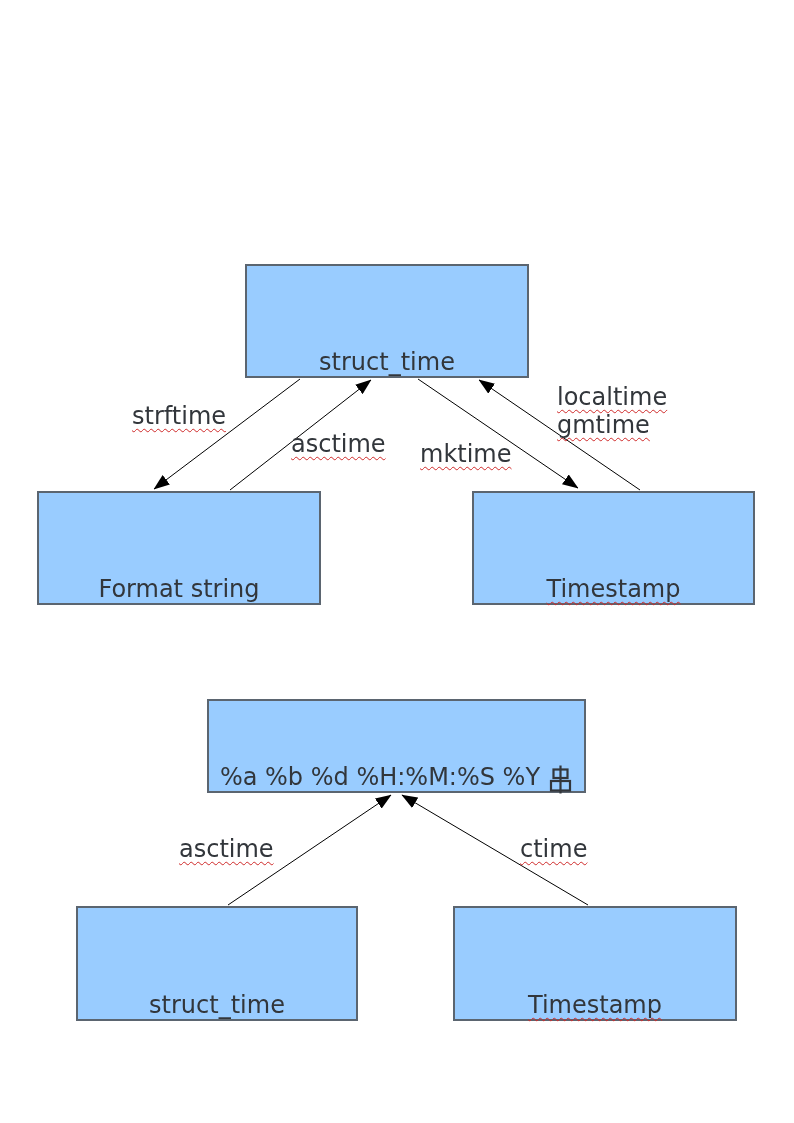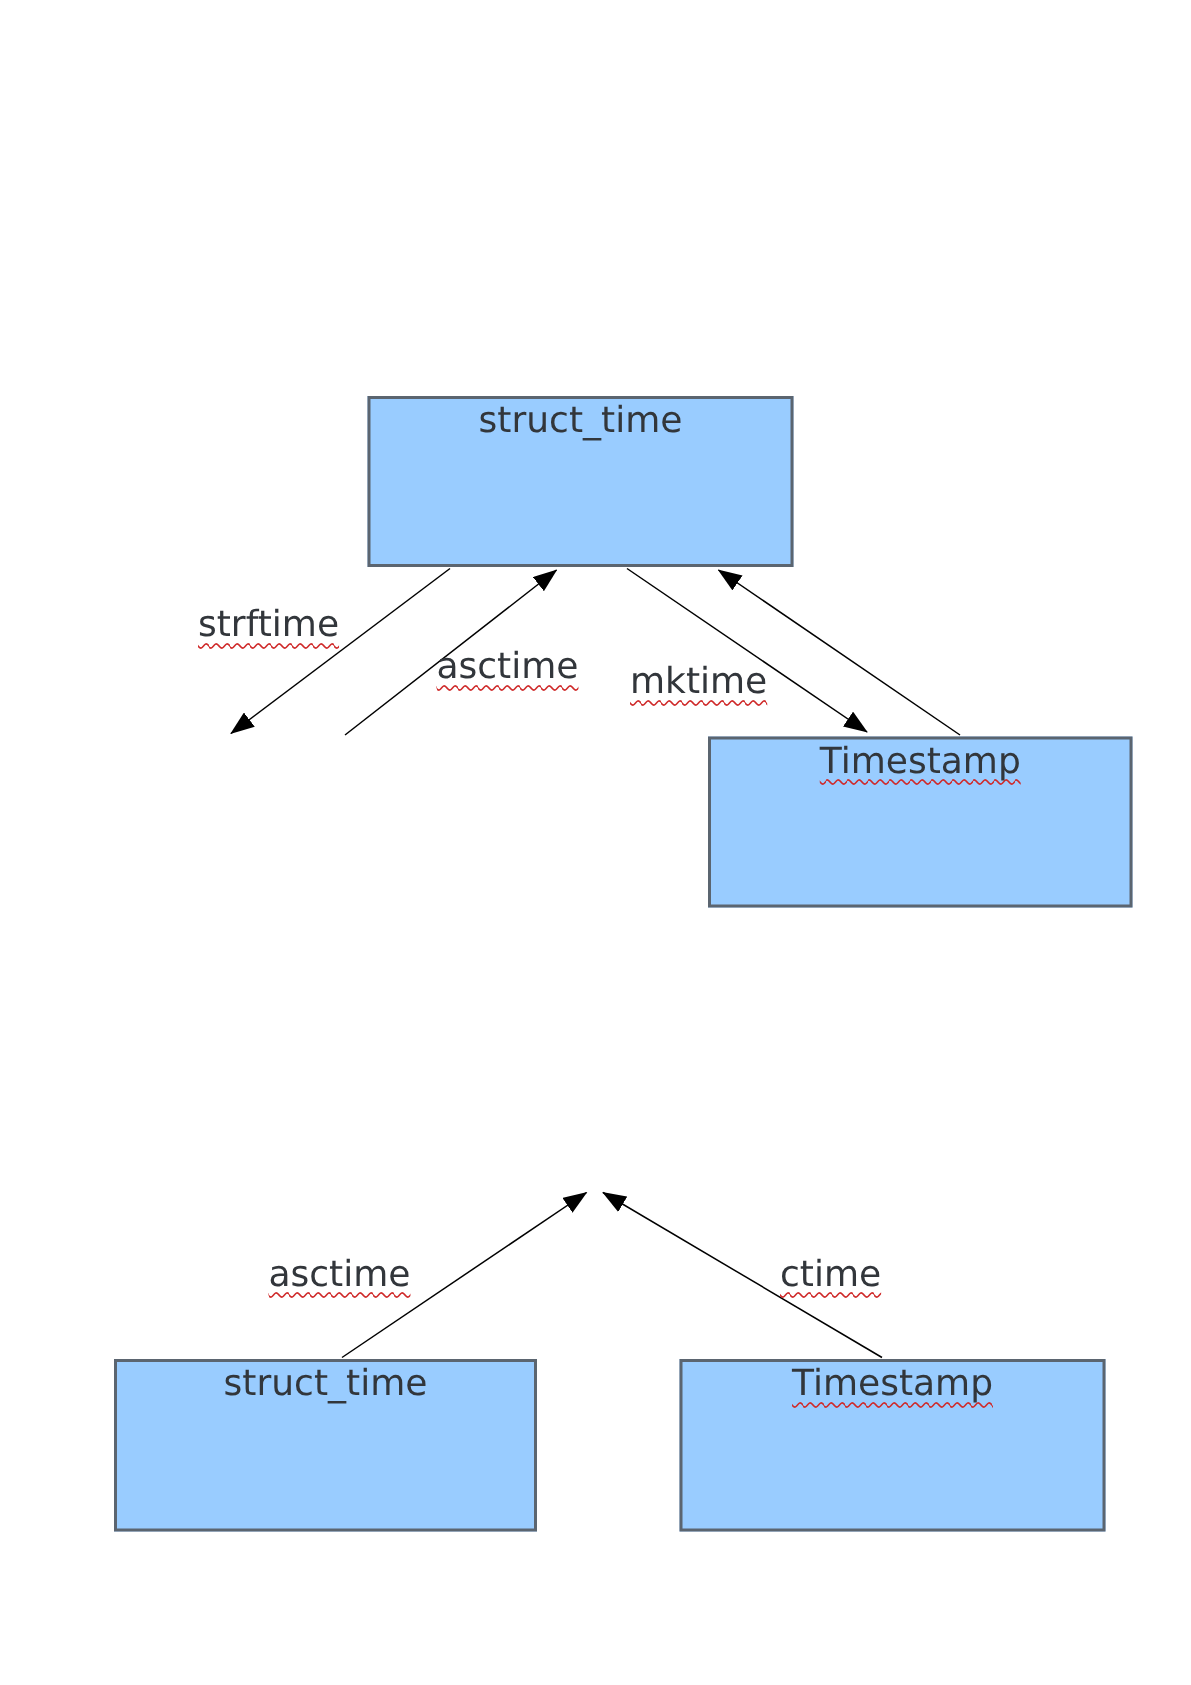--- a/index.html
+++ b/index.html
@@ -21,21 +21,21 @@
     width: 794px; height: 1123px;
   }
   .node {
     position: absolute;
     box-sizing: border-box;
     background: #99ccff;
     border: 2px solid #5b6570;
     color: #32363b;
     font-size: 24px;
     display: flex;
-    align-items: flex-start;
+    align-items: flex-end;
     justify-content: center;
     white-space: nowrap;
   }
   .edge-label {
     position: absolute;
     color: #32363b;
     font-size: 24px;
     line-height: 28px;
     white-space: nowrap;
   }
@@ -73,32 +73,49 @@
     <line class="connector" x1="418" y1="379" x2="578" y2="488" marker-end="url(#arrow)"></line>
     <line class="connector" x1="640" y1="490" x2="479" y2="380" marker-end="url(#arrow)"></line>
     <line class="connector" x1="228" y1="905" x2="391" y2="795" marker-end="url(#arrow)"></line>
     <line class="connector" x1="588" y1="905" x2="402" y2="795" marker-end="url(#arrow)"></line>
   </svg>
 
   <div class="node" style="left:245px; top:264px; width:284px; height:114px;">
     <span>struct_time</span>
   </div>
 
+  <div class="node" style="left:37px; top:491px; width:284px; height:114px;">
+    <span>Format string</span>
+  </div>
 
   <div class="node" style="left:472px; top:491px; width:283px; height:114px;">
     <span class="misspelled">Timestamp</span>
   </div>
 
   <div class="edge-label misspelled" style="left:132px; top:402px;">strftime</div>
 
   <div class="edge-label misspelled" style="left:291px; top:430px;">asctime</div>
 
   <div class="edge-label misspelled" style="left:420px; top:440px;">mktime</div>
 
+  <div class="edge-label" style="left:557px; top:383px;">
+    <div class="misspelled">localtime</div>
+    <div class="misspelled">gmtime</div>
+  </div>
 
+  <div class="node" style="left:207px; top:699px; width:379px; height:94px;" aria-label="%a %b %d %H:%M:%S %Y 串">
+    <span>%a %b %d %H:%M:%S %Y</span>
+    <span class="cjk-glyph" aria-label="串">
+      <svg width="25" height="29" viewBox="0 0 25 29" xmlns="http://www.w3.org/2000/svg">
+        <line x1="12.5" y1="0.5" x2="12.5" y2="28.5" stroke="#32363b" stroke-width="2.2"></line>
+        <rect x="5.5" y="4.5" width="14" height="8.5" fill="none" stroke="#32363b" stroke-width="2.2"></rect>
+        <rect x="3" y="16" width="19" height="9.5" fill="none" stroke="#32363b" stroke-width="2.2"></rect>
+      </svg>
+    </span>
+  </div>
 
   <div class="node" style="left:76px; top:906px; width:282px; height:115px;">
     <span>struct_time</span>
   </div>
 
   <div class="node" style="left:453px; top:906px; width:284px; height:115px;">
     <span class="misspelled">Timestamp</span>
   </div>
 
   <div class="edge-label misspelled" style="left:179px; top:835px;">asctime</div>

